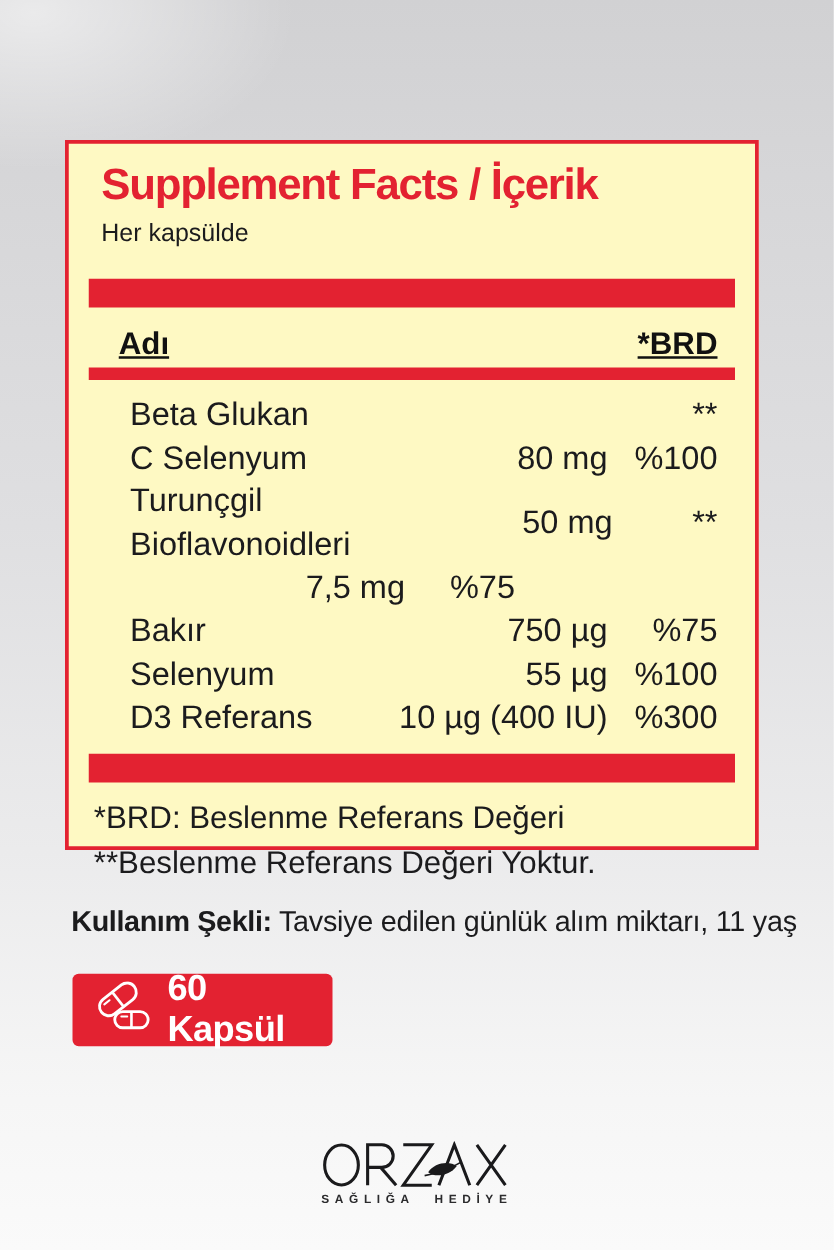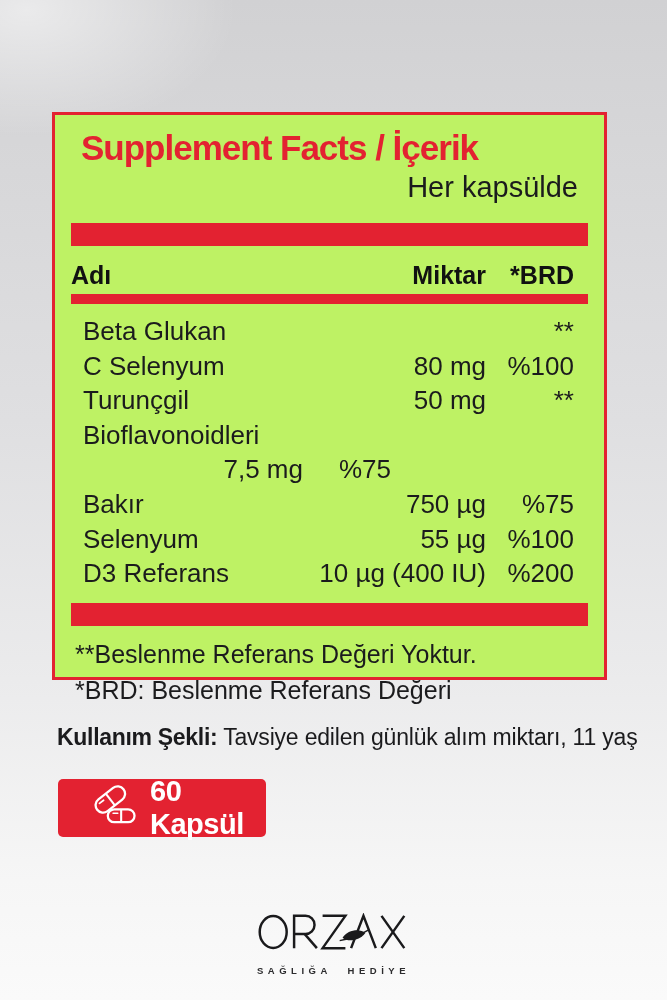--- a/index.html
+++ b/index.html
@@ -10,77 +10,76 @@
   body{
     width:667px;height:1000px;position:relative;overflow:hidden;
     font-family:"Liberation Sans", sans-serif;
     background:
       radial-gradient(ellipse 300px 180px at 4% 1%, rgba(255,255,255,.55), rgba(255,255,255,0) 70%),
       linear-gradient(180deg,#d1d1d3 0%,#d6d6d8 14%,#dfdfe1 42%,#ebebec 68%,#f6f6f6 88%,#fafafa 100%);
   }
   
   .card{
     position:absolute;left:52px;top:112px;width:555px;height:568px;
-    box-sizing:border-box;background:#bef264;border:3px solid var(--red);
+    box-sizing:border-box;background:#fef9c3;border:3px solid var(--red);
   }
   .card-title{
     margin:12px 26px 0;font-size:35px;font-weight:800;letter-spacing:-1px;
     color:var(--red);line-height:42px;white-space:nowrap;
   }
   .card-subtitle{
-    margin:0 26px 0;font-size:29px;color:var(--ink);line-height:36px;text-align:right;
+    margin:0 26px 0;font-size:20px;color:var(--ink);line-height:36px;
   }
   .bar{height:23px;background:var(--red);margin:18px 16px 0;}
   .thead{
-    display:flex;align-items:flex-end;margin:14px 30px 0 16px;
-    font-weight:bold;font-size:25px;color:#111;line-height:30px;
+    display:flex;align-items:flex-end;margin:14px 30px 0 40px;
+    font-weight:bold;font-size:25px;color:#111;line-height:30px;text-decoration:underline;
   }
   .rule{height:10px;background:var(--red);margin:4px 16px 0;}
   .col-name{flex:1;text-align:left;}
   .col-amount{width:220px;text-align:right;}
   .col-brd{width:88px;text-align:right;}
   .rows{margin:10px 30px 0 28px;font-size:26px;color:var(--ink);}
-  .row{display:flex;align-items:flex-start;line-height:34.6px;}
+  .row{display:flex;align-items:center;line-height:34.6px;margin-left:21px;}
   .bar-bottom{height:23px;background:var(--red);margin:12px 16px 0;}
   .footnotes{margin:10px 26px 0 20px;font-size:25px;color:var(--ink);line-height:36px;}
   
   .usage{
     position:absolute;left:57px;top:698px;width:584px;
     font-size:23px;color:var(--ink);line-height:33px;letter-spacing:-0.2px;
   }
   .usage b{letter-spacing:-0.3px;text-align:center;}
   
   .badge{
     position:absolute;left:58px;top:779px;width:208px;height:58px;
     background:var(--red);border-radius:5px;display:flex;align-items:center;
-    padding-left:31px;box-sizing:border-box;gap:11px;
+    padding-left:15px;box-sizing:border-box;gap:11px;
   }
   .badge-label{color:#fff;font-weight:bold;font-size:29px;letter-spacing:-0.5px;}
   
   .logo{
     position:absolute;left:0;top:913px;width:667px;text-align:center;
   }
   .logo svg{display:block;margin:0 auto;}
   .tagline{
-    margin-top:14px;font-size:9.5px;font-weight:bold;color:#2b2b2d;
+    margin-top:3px;font-size:9.5px;font-weight:bold;color:#2b2b2d;
     letter-spacing:4.5px;word-spacing:9px;
   }
 </style>
 </head>
 <body>
 
 <div class="card">
   <div class="card-title">Supplement Facts / İçerik</div>
   <div class="card-subtitle">Her kapsülde</div>
 
   <div class="bar"></div>
 
   <div class="thead">
     <span class="col-name">Adı</span>
-    <span class="col-amount">Miktar</span>
     <span class="col-brd">*BRD</span>
   </div>
 
   <div class="rule"></div>
 
   <div class="rows">
     <div class="row">
       <span class="col-name">Beta Glukan</span>
       <span class="col-brd">**</span>
     </div>
@@ -104,29 +103,29 @@
       <span class="col-brd">%75</span>
     </div>
     <div class="row">
       <span class="col-name">Selenyum</span>
       <span class="col-amount">55 µg</span>
       <span class="col-brd">%100</span>
     </div>
     <div class="row">
       <span class="col-name">D3 Referans</span>
       <span class="col-amount">10 µg (400 IU)</span>
-      <span class="col-brd">%200</span>
+      <span class="col-brd">%300</span>
     </div>
   </div>
 
   <div class="bar-bottom"></div>
 
   <div class="footnotes">
+    <div>*BRD: Beslenme Referans Değeri</div>
     <div>**Beslenme Referans Değeri Yoktur.</div>
-    <div>*BRD: Beslenme Referans Değeri</div>
   </div>
 </div>
 
 <p class="usage"><b>Kullanım Şekli:</b> <span>Tavsiye edilen günlük alım miktarı, 11 yaş</span><br></p>
 
 <div class="badge">
   <span>
     <svg width="50" height="42" viewBox="0 0 52 44" fill="none">
 
       <rect x="19.5" y="25.5" width="28" height="13.5" rx="6.75" stroke="#fff" stroke-width="2.4"></rect>

